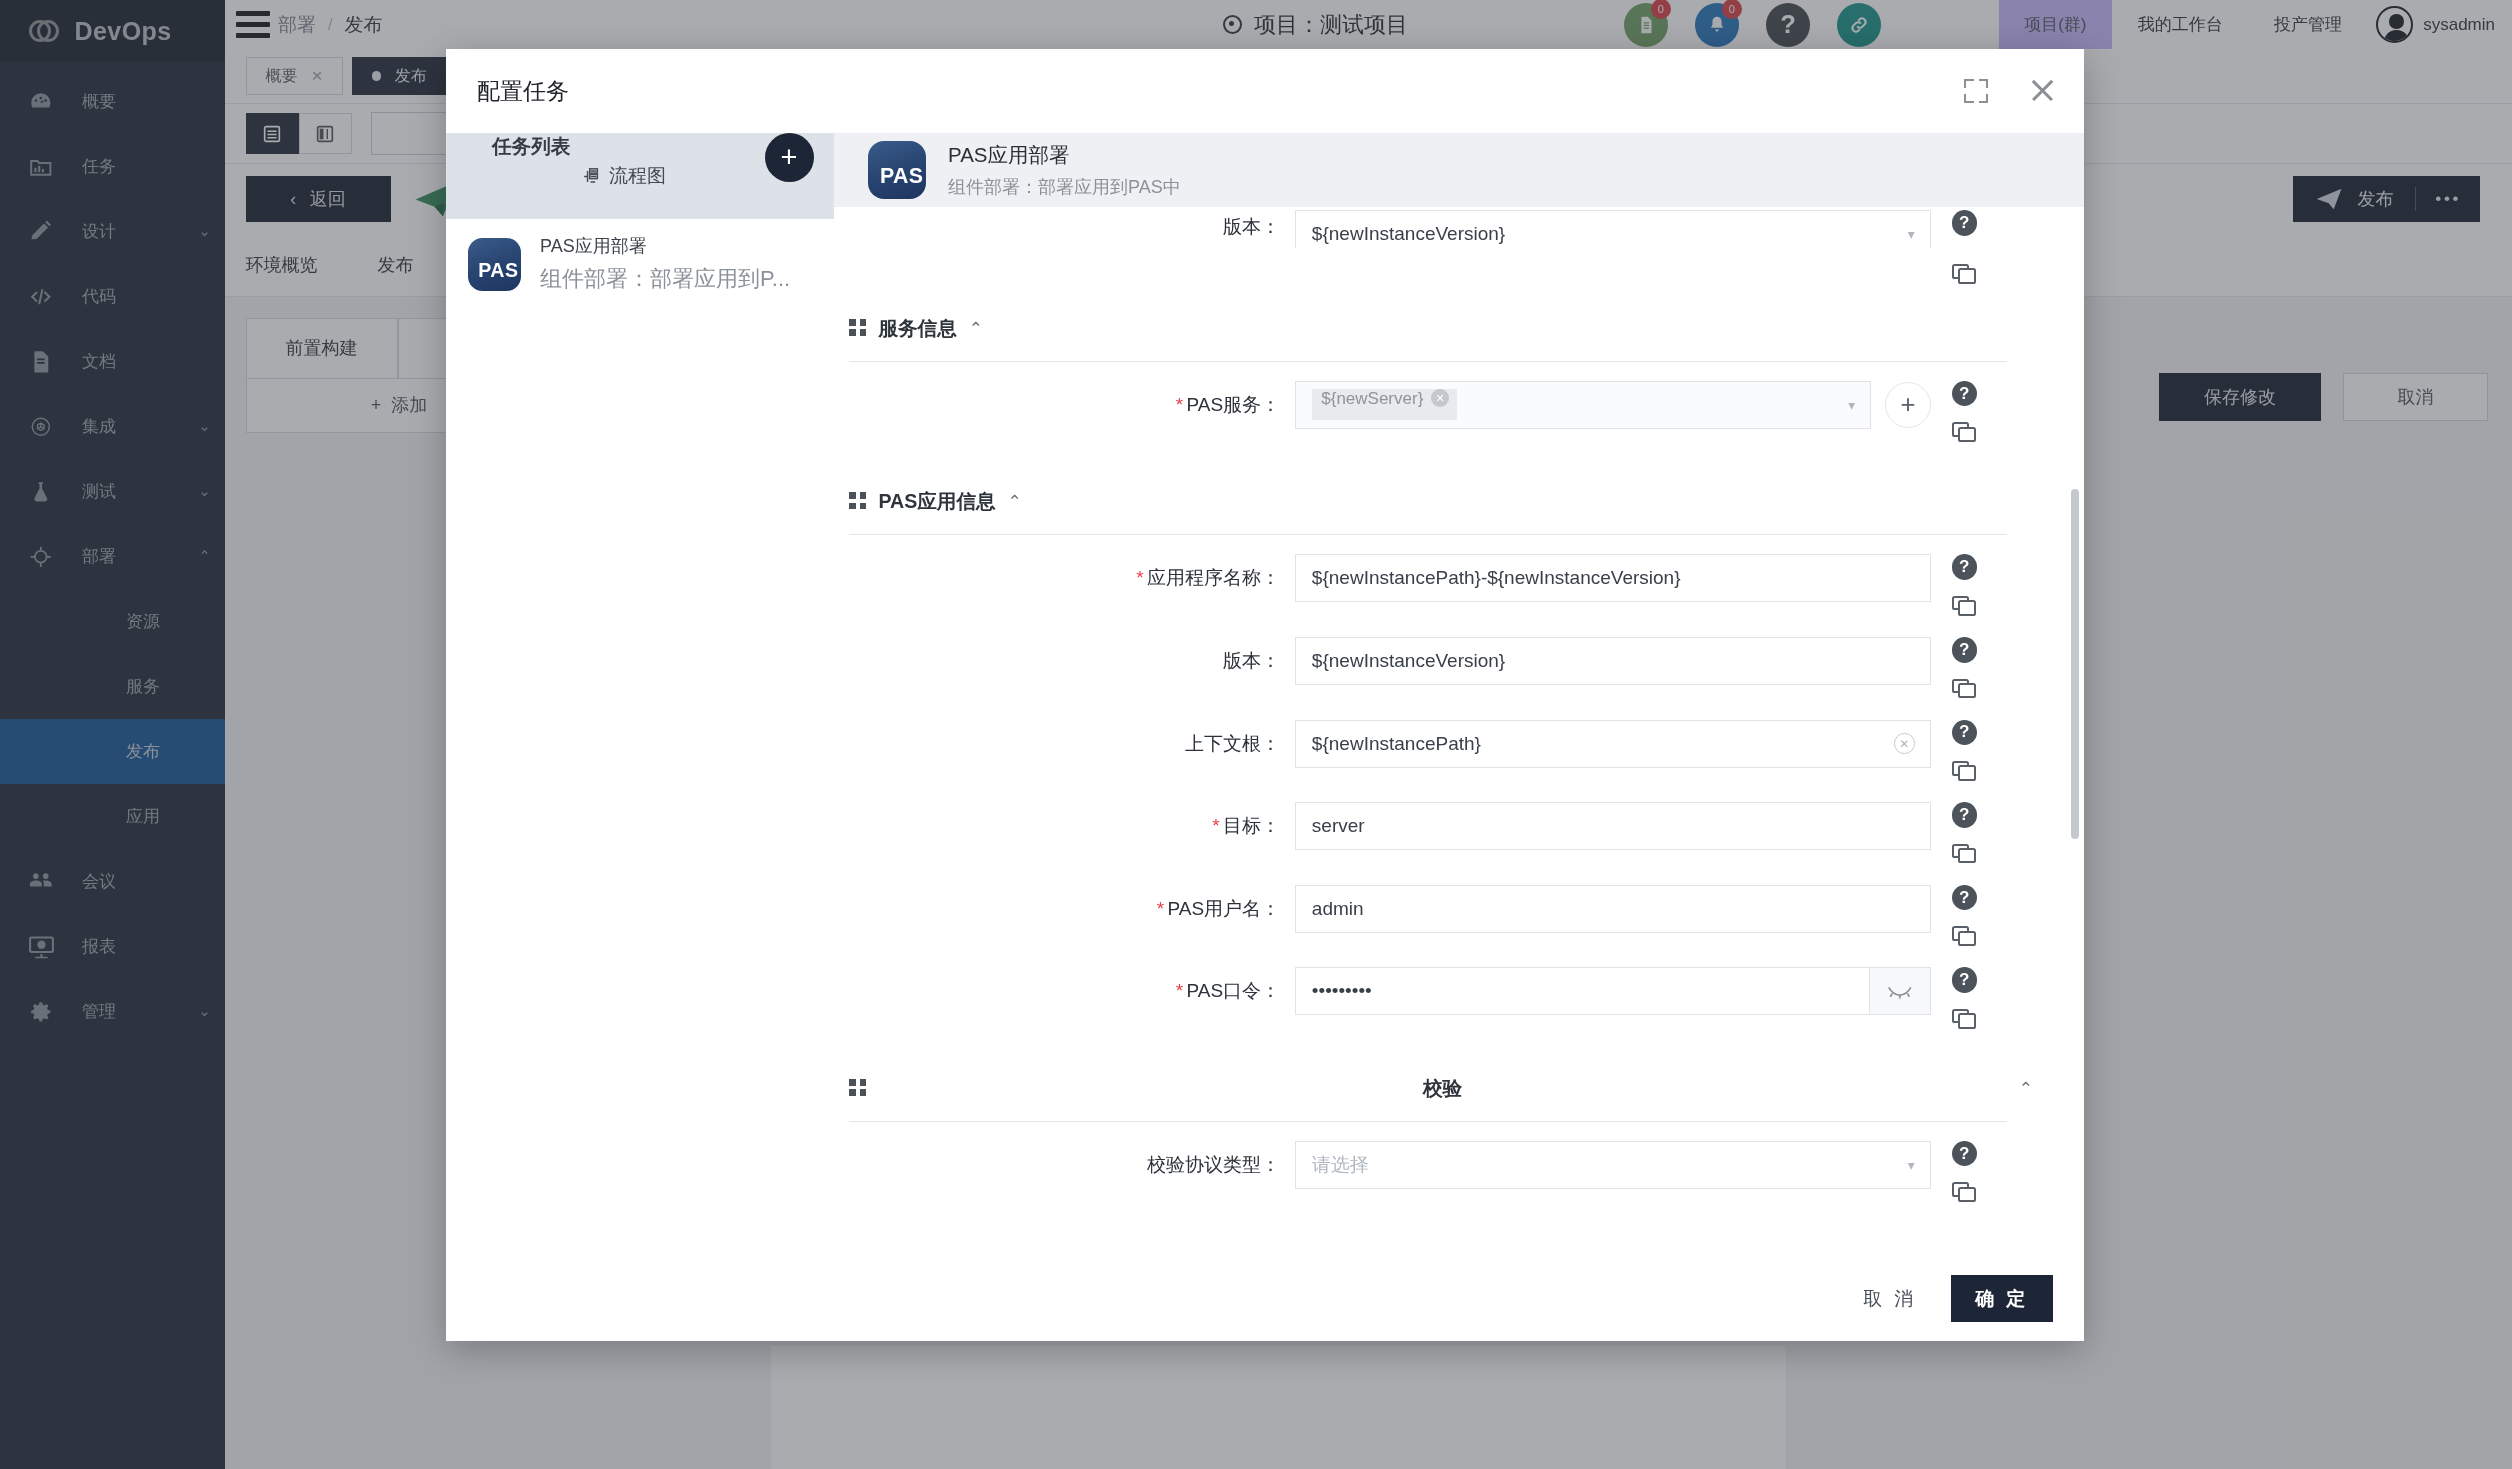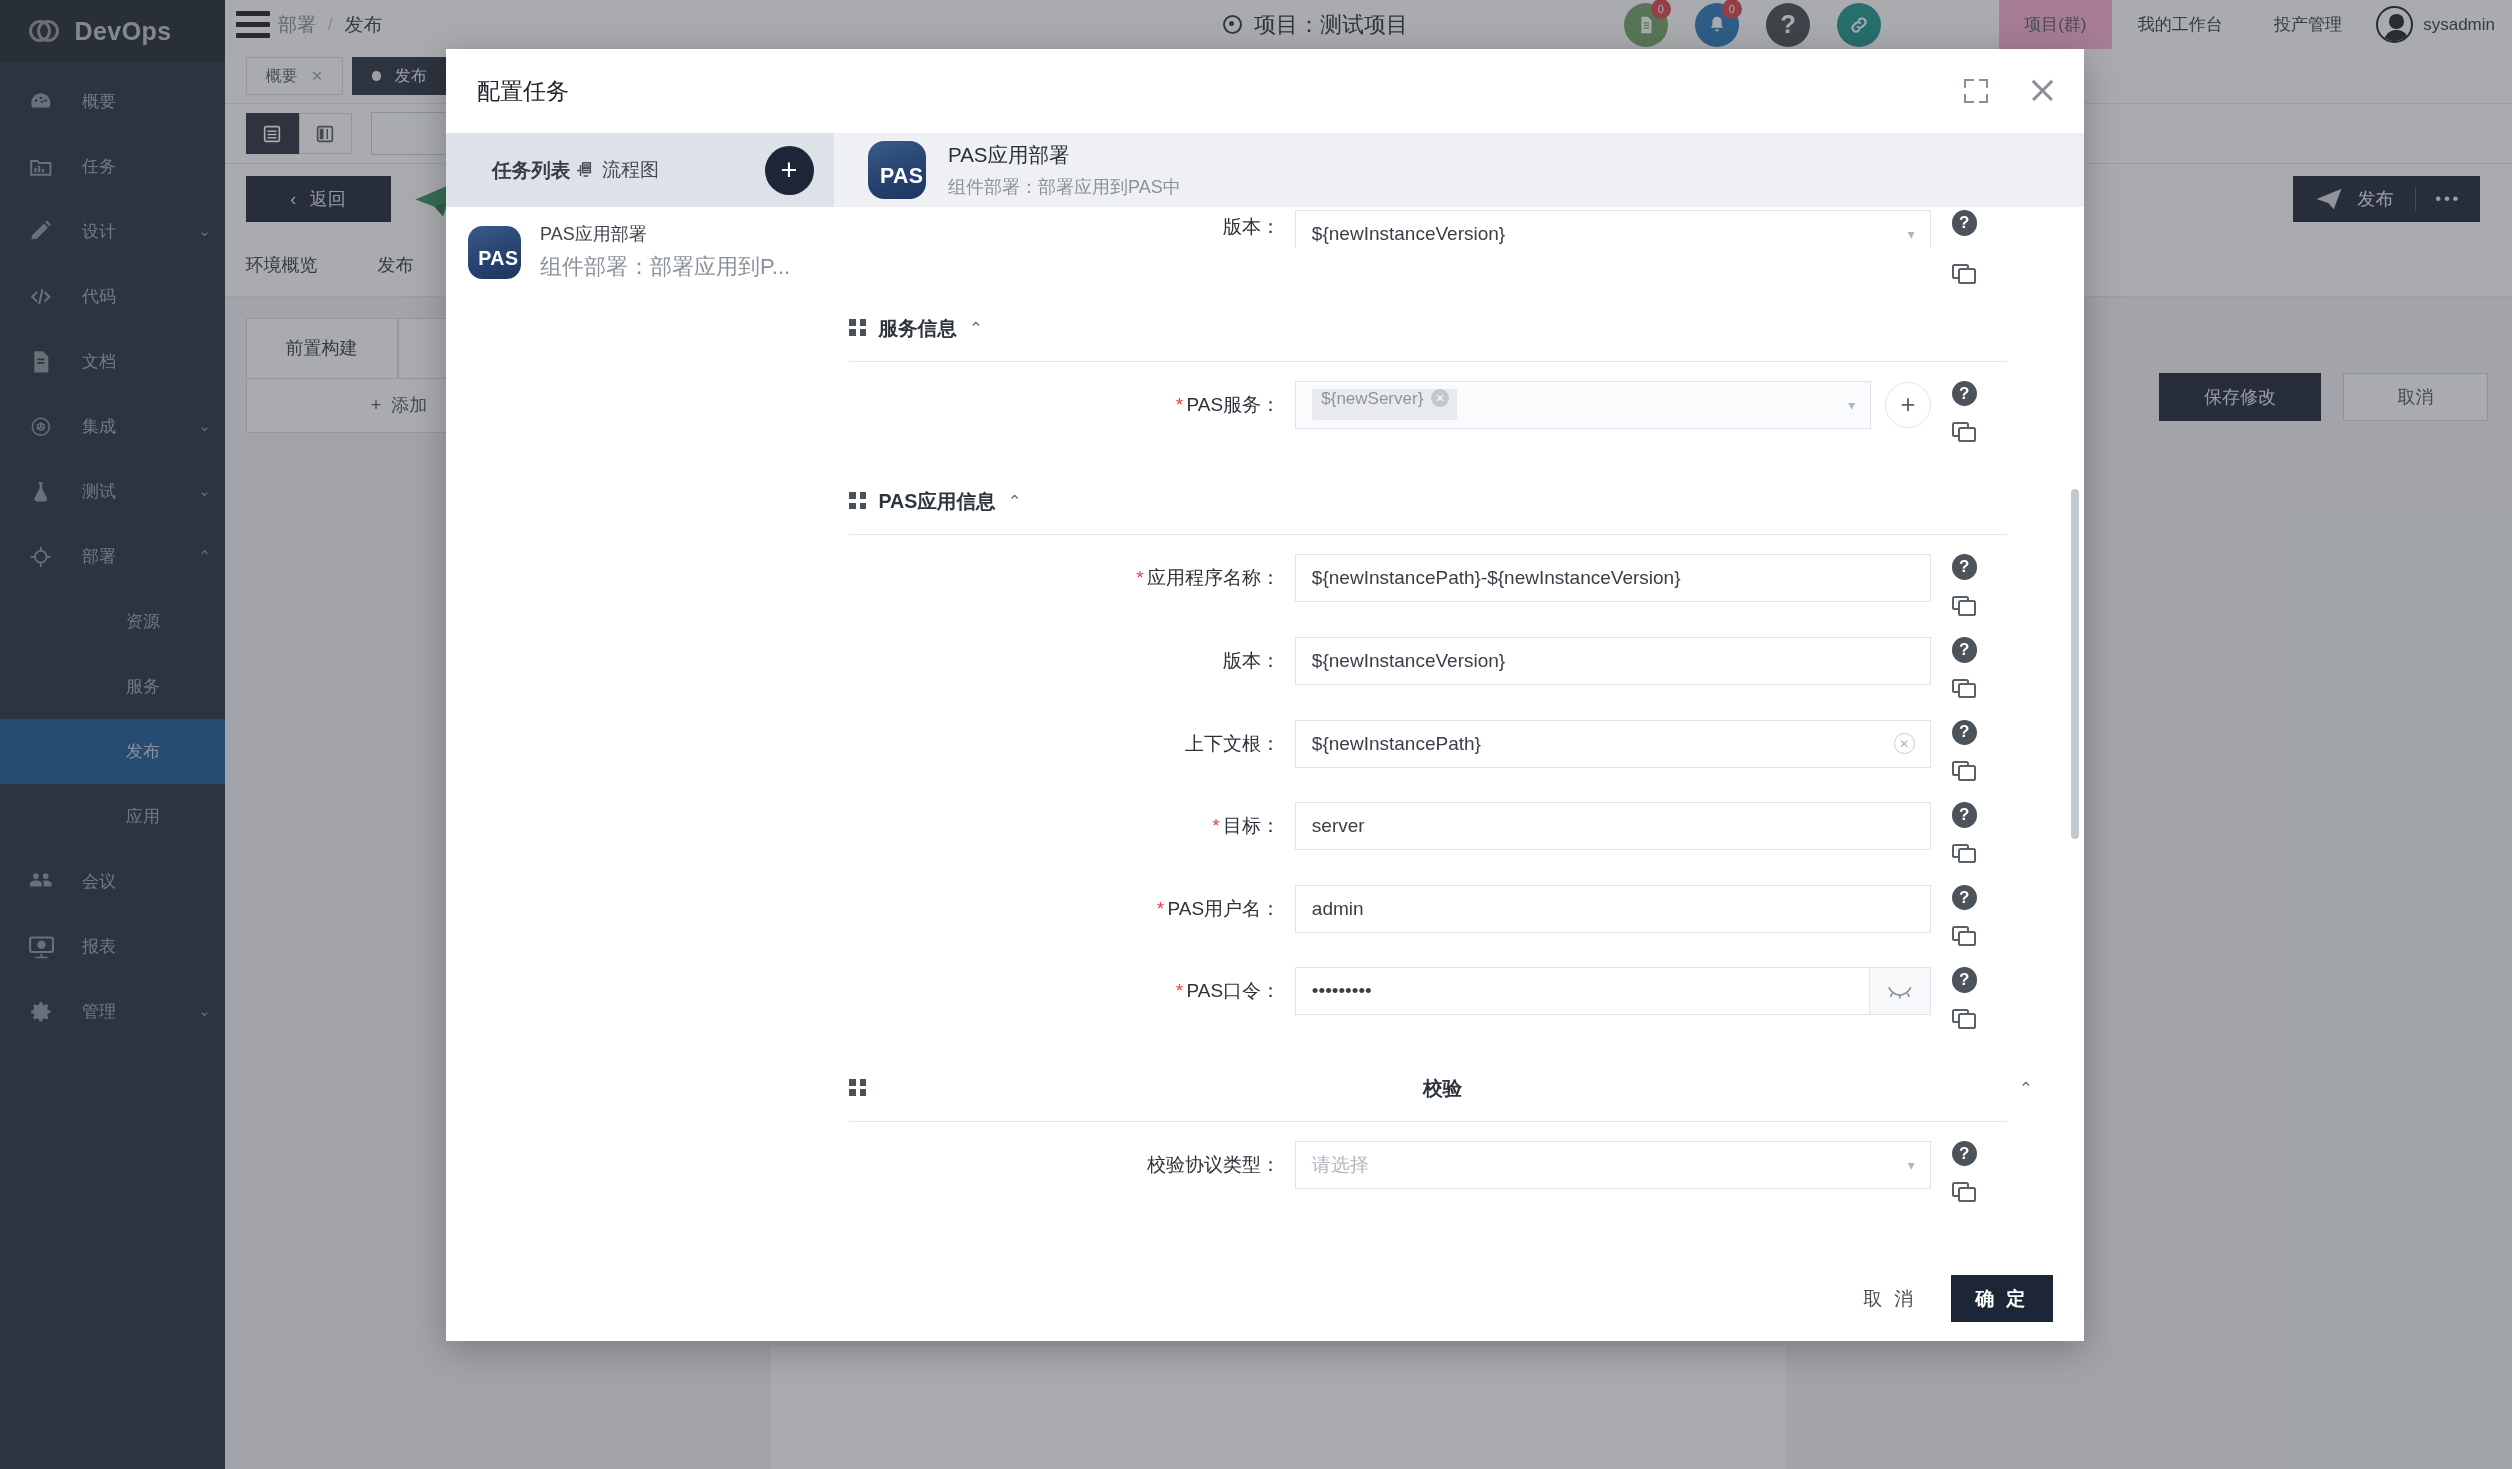--- a/index.html
+++ b/index.html
@@ -58,21 +58,21 @@
   .crumb .sep { color: #b3b8bf; font-size: 16px; }
   .topbar-center { position: absolute; left: 998px; display: flex; align-items: center; gap: 12px; font-size: 22px; color: #1d2228; }
   .ring { width: 19px; height: 19px; border: 2.6px solid #2a2f36; border-radius: 50%; position: relative; }
   .ring::after { content:""; position:absolute; left:4.3px; top:4.3px; width:5.1px; height:5.1px; background:#2a2f36; border-radius:50%; }
   .topbar-icons { position: absolute; left: 1399px; display: flex; align-items: center; gap: 27px; }
   .circ { width: 44px; height: 44px; border-radius: 50%; display:flex; align-items:center; justify-content:center; color:#fff; position: relative; }
   .badge { position: absolute; top: -3.4px; right: -2.6px; min-width: 19.6px; height: 19.6px; border-radius: 10.2px;
            background: #d9363e; color: #fff; font-size: 11px; display: flex; align-items: center; justify-content: center; padding: 0 4.3px;}
   .topnav { position: absolute; right: 0; top: 0; height: 49px; display: flex; align-items: stretch; }
   .topnav a { display: flex; align-items: center; padding: 0 25.6px; font-size: 17px; color: #2b3138; text-decoration: none; }
-  .topnav a.on { background: #f9a8d4; color: #4b5058; }
+  .topnav a.on { background: #c4b5fd; color: #4b5058; }
   .userbox { display: flex; align-items: center; gap: 10.2px; padding: 0 17px 0 8.5px; font-size: 17px; color: #2b3138;}
   .avatar { width: 37px; height: 37px; border-radius: 50%; background: #fff; border: 2.1px solid #11161d; position: relative; overflow: hidden; }
   .avatar::before { content:""; position:absolute; left:11px; top:6px; width:14.5px; height:14.5px; border-radius:50%; background:#11161d;}
   .avatar::after { content:""; position:absolute; left:6px; top:22px; width:25px; height:19px; border-radius:12px 12px 0 0; background:#11161d;}
 
   .content { position: absolute; left: 225px; top: 49px; right: 0; bottom: 0; background: #f2f3f5; }
   .tabstrip { height: 55px; background: #fff; display: flex; align-items: center; padding: 0 20.5px; gap: 8.5px; border-bottom: 0.9px solid #e4e6ea; }
   .tab { height: 38px; display: flex; align-items: center; gap: 13.6px; padding: 0 19px; border: 0.9px solid #d7dae0; font-size: 16px; color: #505761; background: #fff;}
   .tab .x { color: #9aa1aa; font-size: 14.5px; }
   .tab.on { background: #1b2332; color: #e6e9ee; border-color: #1b2332; }
@@ -126,21 +126,21 @@
   .ic-expand .d { right:0; bottom:0; border-left:none; border-top:none; }
   .ic-close { width: 25.6px; height: 25.6px; position: relative; }
   .ic-close::before, .ic-close::after { content:""; position:absolute; left:-0.9px; top:11px; width:27px; height:2.6px; background:#8b9096; }
   .ic-close::before { transform: rotate(45deg); }
   .ic-close::after { transform: rotate(-45deg); }
 
   .modal-body { flex: 1; display: flex; min-height: 0; }
 
   .tasklist { width: 388px; background: #fff; display: flex; flex-direction: column; }
   .tasklist-head {
-    height: 74px; background: #dde1e8; display: flex; align-items: center; padding: 0 20.5px 0 46px; gap: 5px;
+    height: 86px; background: #dde1e8; display: flex; padding: 0 20.5px 0 46px; gap: 12px;
   }
   .tl-title { font-size: 19.6px; font-weight: bold; color: #363c44; }
   .tl-flow { font-size: 19px; color: #454b54; display: flex; align-items: center; gap: 6px; }
   .tl-plus {
     margin-left: auto; width: 49px; height: 49px; border-radius: 50%; background: #1d2637;
     color: #fff; display: flex; align-items: center; justify-content: center; font-size: 29px; font-weight: 300;
   }
   .tl-item { height: 90px; display: flex; align-items: center; gap: 19px; padding: 0 17px 0 22px; }
   .pas-badge {
     width: 53px; height: 53px; border-radius: 14.5px; flex: none;

